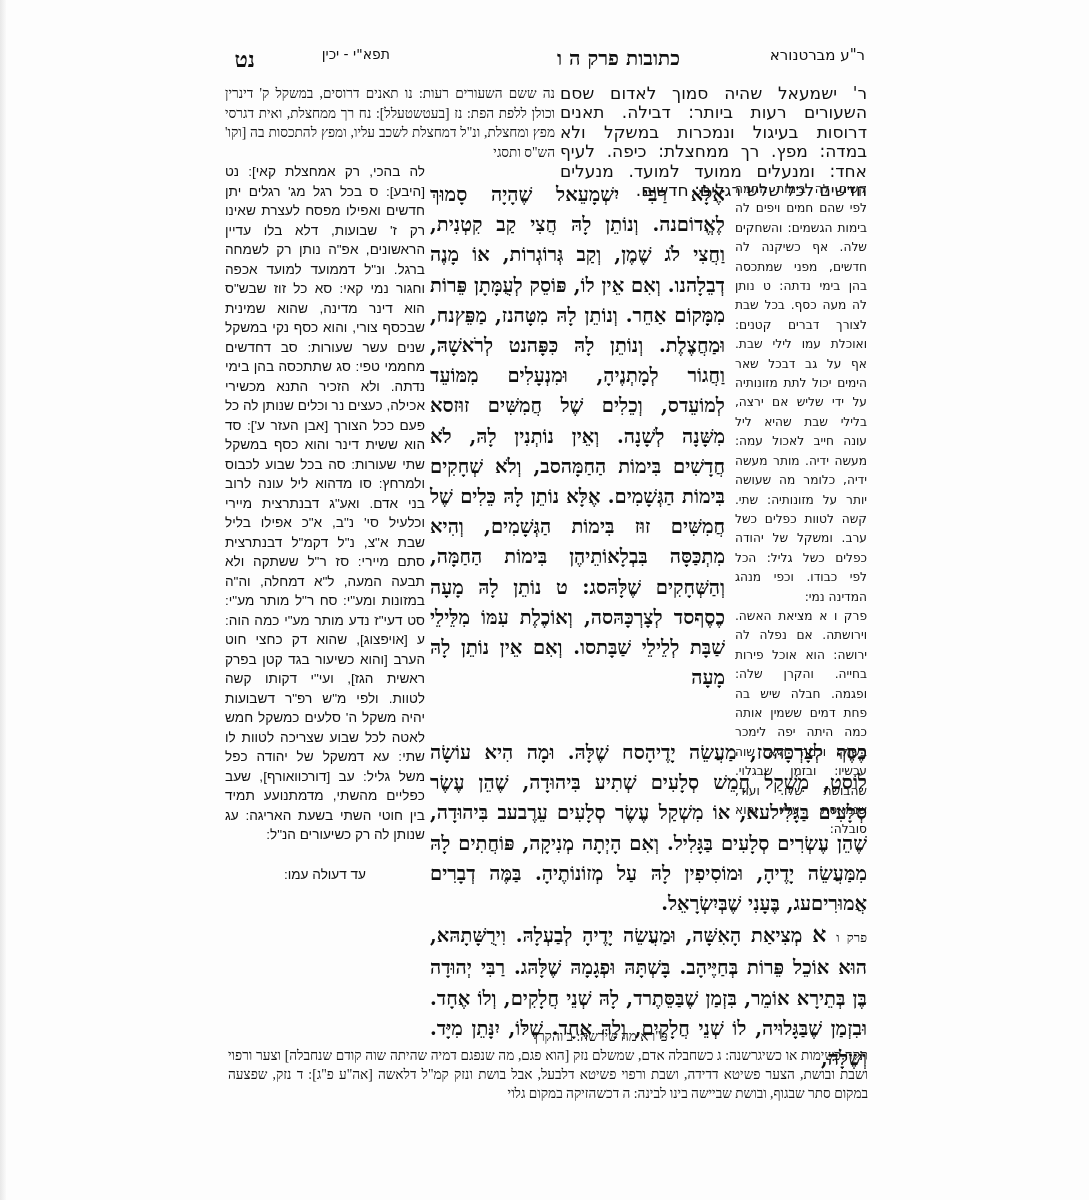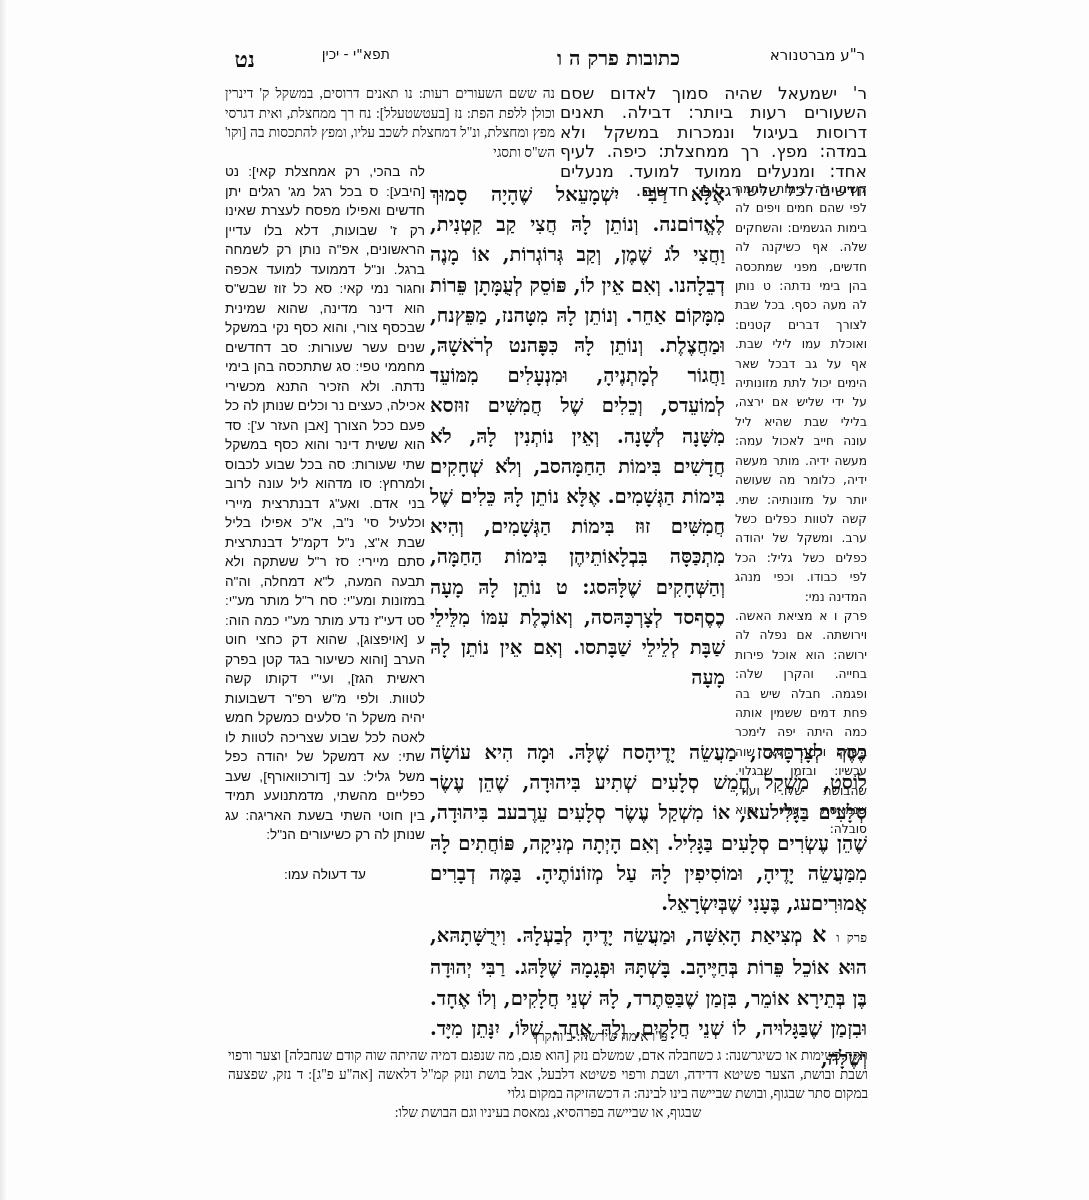--- a/index.html
+++ b/index.html
@@ -62,15 +62,14 @@
     <p>נה ששם השעורים רעות: נו תאנים דרוסים, במשקל ק' דינרין וכולן ללפת הפת: נז [בעטשטעלל]: נח רך ממחצלת, ואית דגרסי מפץ ומחצלת, ונ"ל דמחצלת לשכב עליו, ומפץ להתכסות בה [וקו' הש"ס ותסגי</p>
   </div>
   <div class="col notes" style="top:162px;">
     <p>לה בהכי, רק אמחצלת קאי]: נט [היבע]: ס בכל רגל מג' רגלים יתן חדשים ואפילו מפסח לעצרת שאינו רק ז' שבועות, דלא בלו עדיין הראשונים, אפ"ה נותן רק לשמחה ברגל. ונ"ל דממועד למועד אכפה וחגור נמי קאי: סא כל זוז שבש"ס הוא דינר מדינה, שהוא שמינית שבכסף צורי, והוא כסף נקי במשקל שנים עשר שעורות: סב דחדשים מחממי טפי: סג שתתכסה בהן בימי נדתה. ולא הזכיר התנא מכשירי אכילה, כעצים נר וכלים שנותן לה כל פעם ככל הצורך [אבן העזר ע']: סד הוא ששית דינר והוא כסף במשקל שתי שעורות: סה בכל שבוע לכבוס ולמרחץ: סו מדהוא ליל עונה לרוב בני אדם. ואע"ג דבנתרצית מיירי וכלעיל סי' נ"ב, א"כ אפילו בליל שבת א"צ, נ"ל דקמ"ל דבנתרצית סתם מיירי: סז ר"ל ששתקה ולא תבעה המעה, ל"א דמחלה, וה"ה במזונות ומע"י: סח ר"ל מותר מע"י: סט דעי"ז נדע מותר מע"י כמה הוה: ע [אויפצוג], שהוא דק כחצי חוט הערב [והוא כשיעור בגד קטן בפרק ראשית הגז], ועי"י דקותו קשה לטוות. ולפי מ"ש רפ"ר דשבועות יהיה משקל ה' סלעים כמשקל חמש לאטה לכל שבוע שצריכה לטוות לו שתי: עא דמשקל של יהודה כפל משל גליל: עב [דורכוואורף], שעב כפליים מהשתי, מדמתנועע תמיד בין חוטי השתי בשעת האריגה: עג שנותן לה רק כשיעורים הנ"ל:</p>
     <p class="centered">עד דעולה עמו:</p>
   </div>
 
   <div class="foot">
     <p style="padding-right:200px;">פ"ו א מה שירשה: ב והקרן</p>
     <p>תקח כשימות או כשיגרשנה: ג כשחבלה אדם, שמשלם נזק [הוא פגם, מה שנפגם דמיה שהיתה שוה קודם שנחבלה] וצער ורפוי ושבת ובושת, הצער פשיטא דדידה, ושבת ורפוי פשיטא דלבעל, אבל בושת ונזק קמ"ל דלאשה [אה"ע פ"ג]: ד נזק, שפצעה במקום סתר שבגוף, ובושת שביישה בינו לבינה: ה דכשהזיקה במקום גלוי</p>
-    <p class="foot-head">שבגוף, או שביישה בפרהסיא, נמאסת בעיניו וגם הבושת שלו:</p>
   </div>
 </div>
 
 </body></html>

